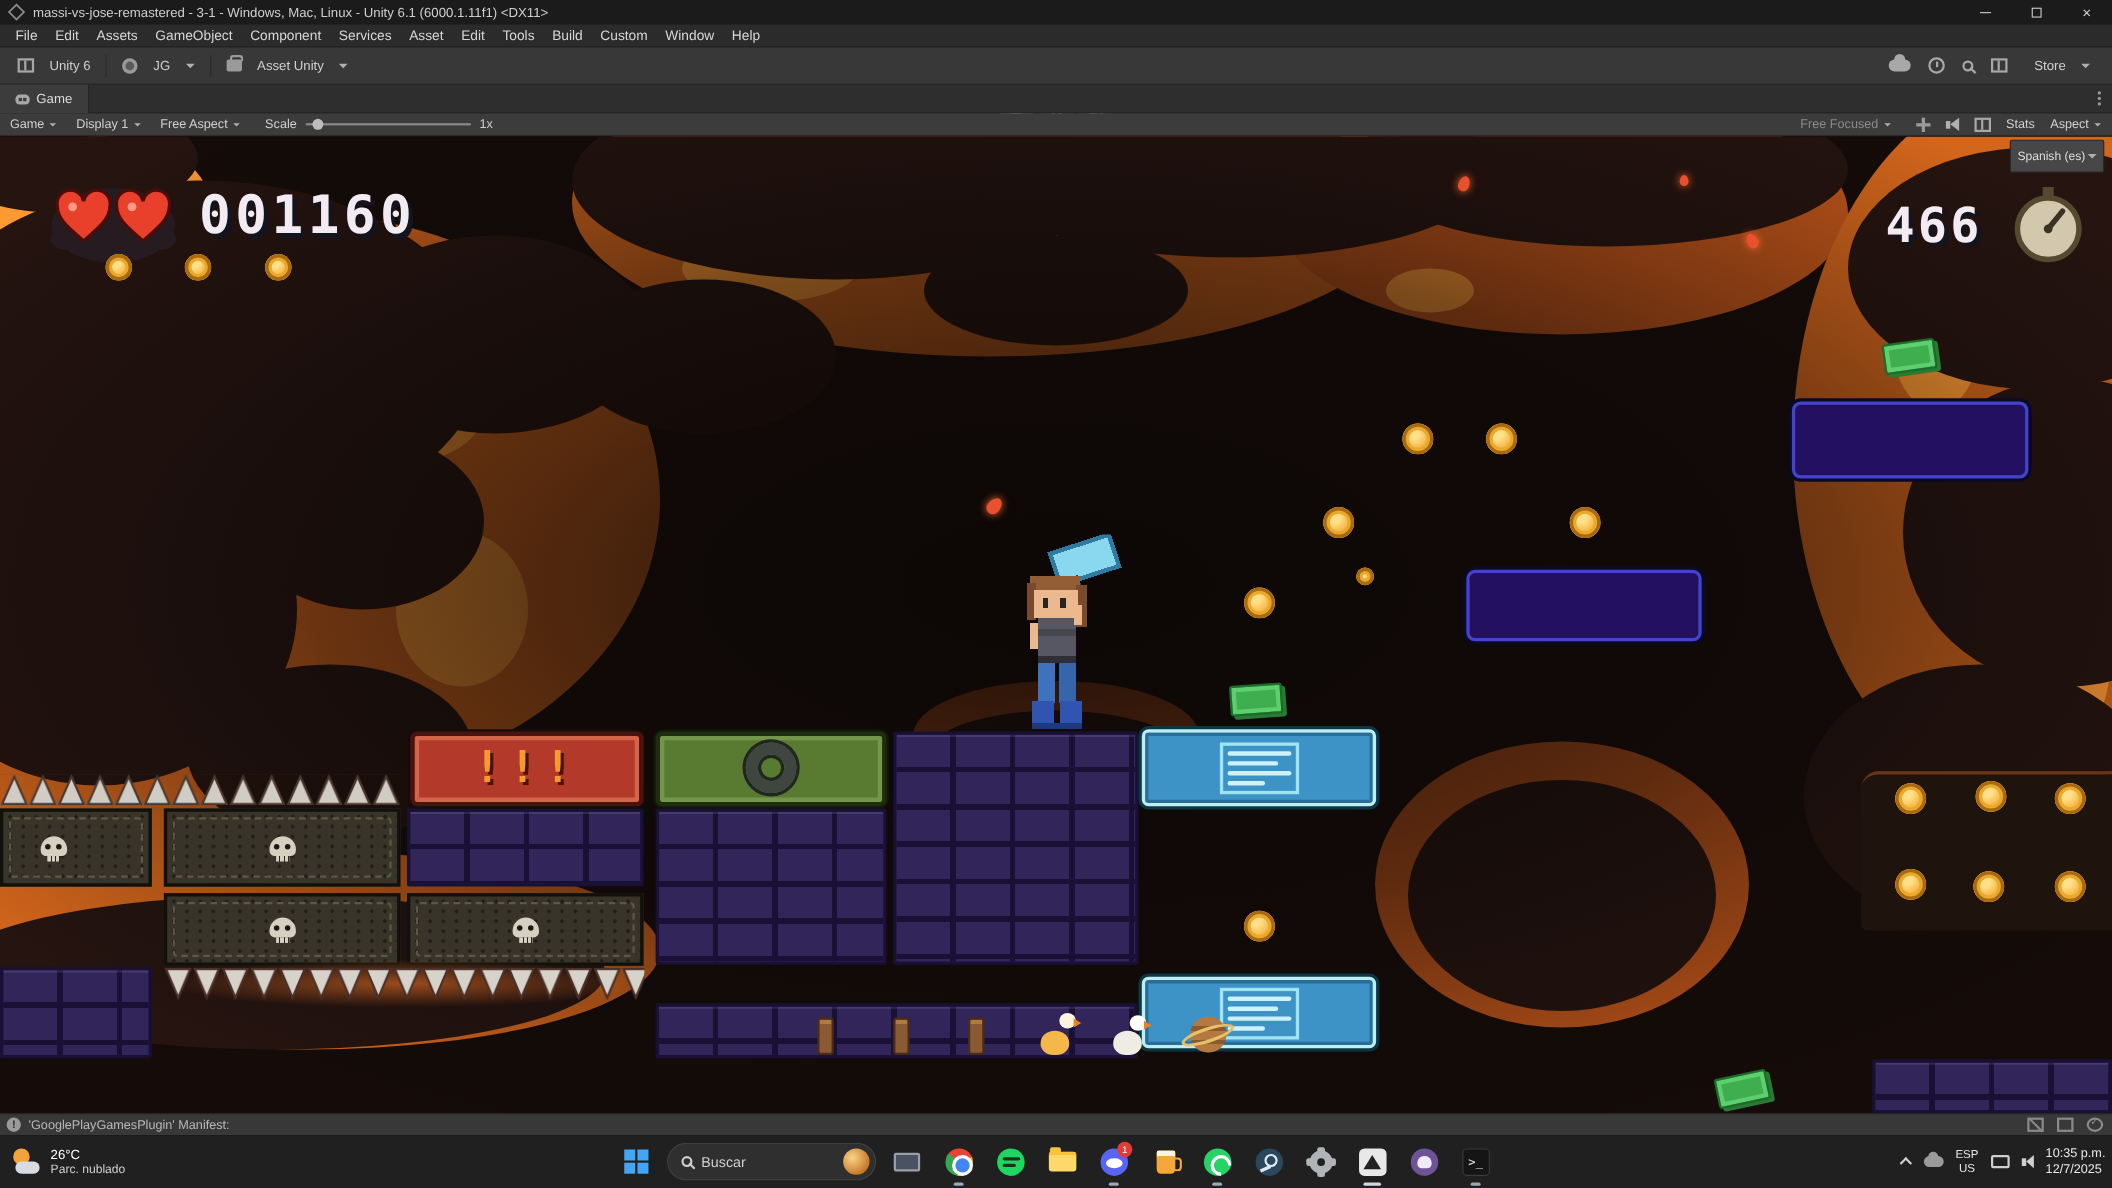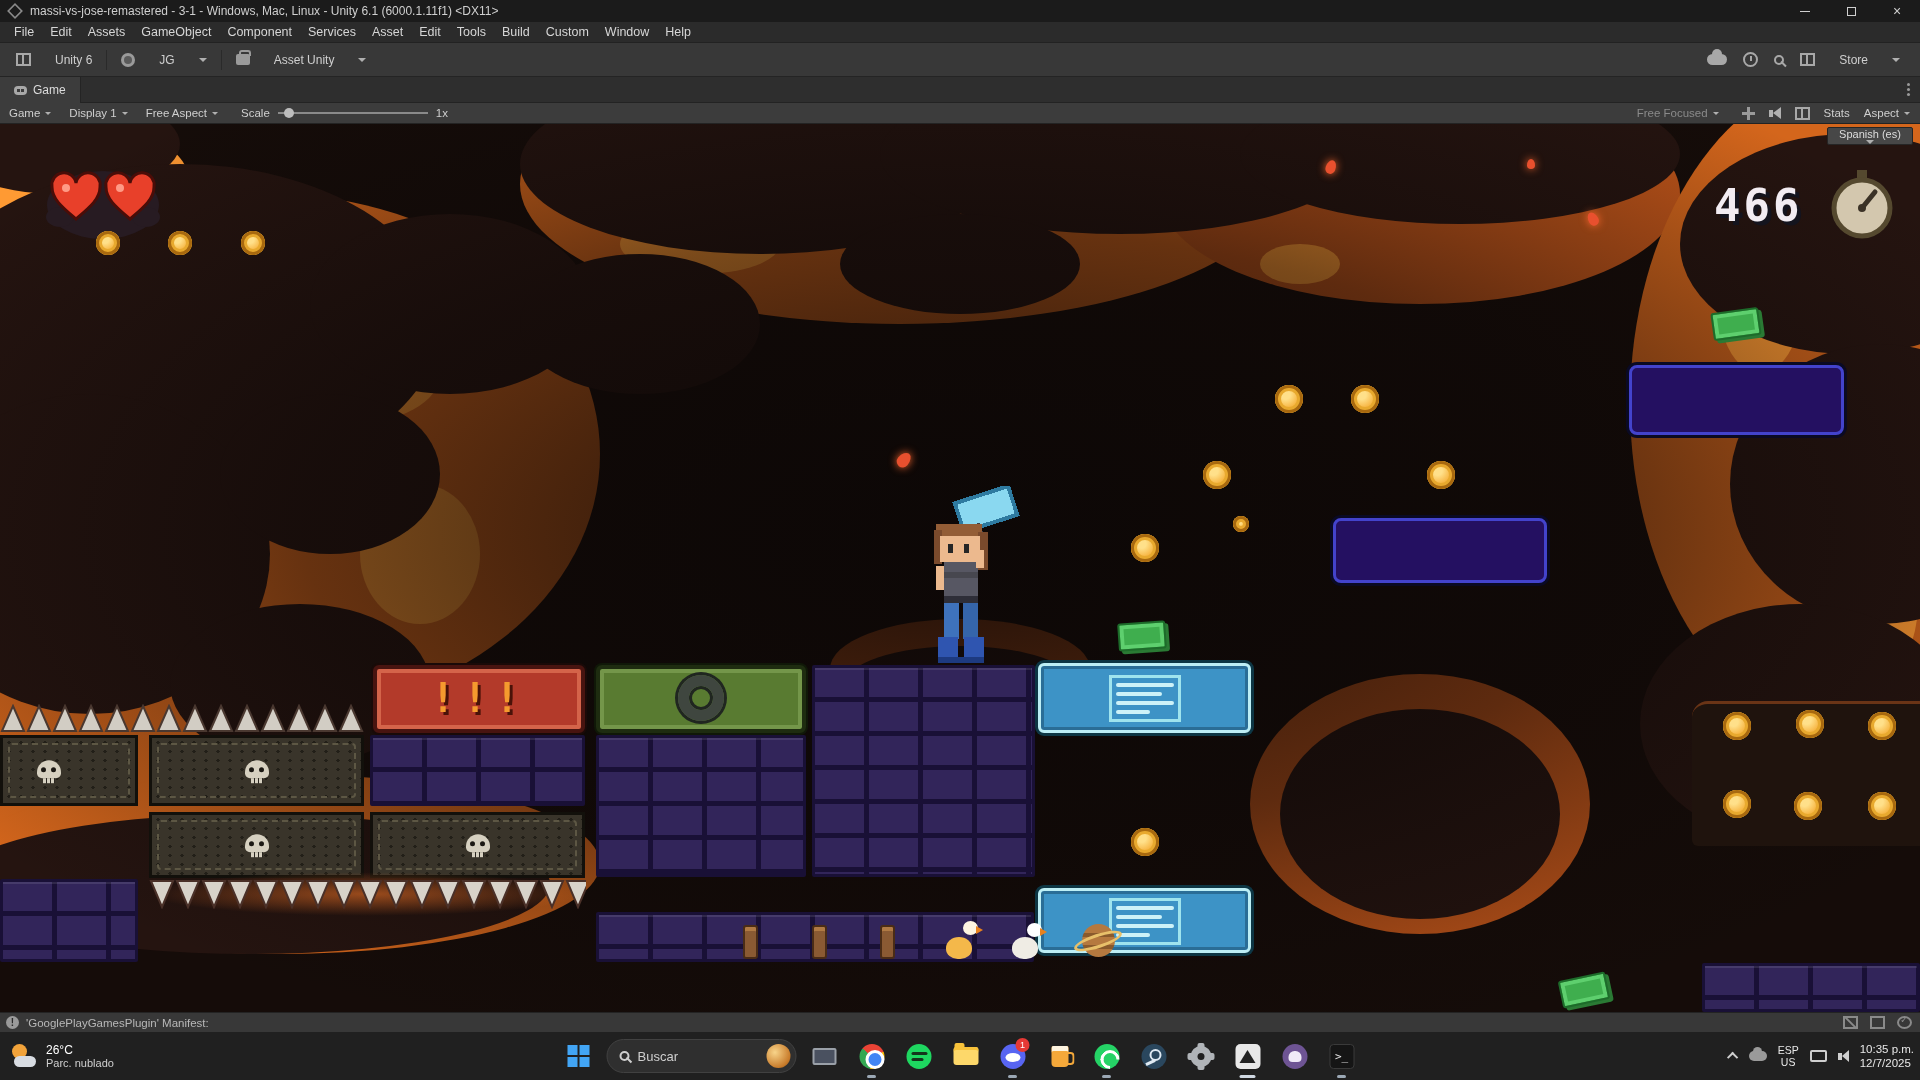--- a/index.html
+++ b/index.html
@@ -14,21 +14,21 @@
   .win-btn { width:46px; height:22px; display:flex; align-items:center; justify-content:center; color:#cfcfcf; }
   .glyph-min { width:10px; height:1px; background:#cfcfcf; }
   .glyph-max { width:9px; height:9px; border:1px solid #cfcfcf; }
   .glyph-close { font-size:14px; line-height:1; }
 
   .menubar { position:absolute; top:22px; left:0; right:0; height:21px; background:#2b2b2b; display:flex; align-items:center; padding-left:6px; font-size:12.5px; color:#d6d6d6; border-bottom:1px solid #222; }
   .menu-item { padding:0 8px; }
 
   .toolbar { position:absolute; top:43px; left:0; right:0; height:34px; background:#383838; border-bottom:1px solid #242424; display:flex; align-items:center; color:#cfcfcf; font-size:12px; }
   .tb-left { display:flex; align-items:center; gap:6px; margin-left:8px; }
-  .tb-item { display:flex; align-items:center; gap:24px; padding:4px 8px; }
+  .tb-item { display:flex; align-items:center; gap:14px; padding:4px 8px; }
   .sep { width:1px; height:20px; background:#2a2a2a; }
   .caret { width:0; height:0; border-left:4px solid transparent; border-right:4px solid transparent; border-top:4px solid #b0b0b0; }
   .avatar-ic { width:14px; height:14px; border-radius:50%; background:#9a9a9a; position:relative; }
   .avatar-ic::after { content:""; position:absolute; left:3px; top:3px; width:8px; height:8px; border-radius:50%; background:#5a5a5a; }
   .bag-ic { width:14px; height:11px; background:#9a9a9a; border-radius:2px; position:relative; }
   .bag-ic::before { content:""; position:absolute; top:-4px; left:3px; width:8px; height:4px; border:2px solid #9a9a9a; border-bottom:none; border-radius:3px 3px 0 0; }
   .play-controls { position:absolute; left:50%; top:48px; transform:translateX(-50%); display:flex; gap:4px; }
   .pc-btn { width:32px; height:24px; background:#454545; border:1px solid #2a2a2a; border-radius:3px; display:flex; align-items:center; justify-content:center; }
   .pc-btn.active { background:#7e93a8; }
   .ic-stop { width:10px; height:10px; background:#f0f0f0; }
@@ -422,31 +422,32 @@
 
   <svg class="abs" style="left:44px;top:31px;" width="118" height="86">
     <ellipse cx="59" cy="50" rx="56" ry="34" fill="#271b22"></ellipse>
     <ellipse cx="16" cy="62" rx="14" ry="10" fill="#271b22"></ellipse>
     <ellipse cx="102" cy="62" rx="14" ry="10" fill="#271b22"></ellipse>
     <path d="M32 64 C18 52 8 44 8 32 A12 12 0 0 1 32 28 A12 12 0 0 1 56 32 C56 44 46 52 32 64 Z" fill="#e8402a" stroke="#4a0d08" stroke-width="3"></path>
     <path d="M86 64 C72 52 62 44 62 32 A12 12 0 0 1 86 28 A12 12 0 0 1 110 32 C110 44 100 52 86 64 Z" fill="#e8402a" stroke="#4a0d08" stroke-width="3"></path>
     <circle cx="22" cy="33" r="4" fill="#ff9a86"></circle>
     <circle cx="76" cy="33" r="4" fill="#ff9a86"></circle>
   </svg>
+  <div class="abs pixelfont" style="left:181px;top:44px;font-size:48px;letter-spacing:4px;">001160</div>
   <div class="coin" style="left:96px;top:107px;width:24px;height:24px;"></div>
   <div class="coin" style="left:168px;top:107px;width:24px;height:24px;"></div>
   <div class="coin" style="left:241px;top:107px;width:24px;height:24px;"></div>
   <div class="abs pixelfont" style="left:1714px;top:56px;font-size:44px;letter-spacing:3px;">466</div>
   <svg class="abs" style="left:1826px;top:44px;" width="72" height="74">
     <rect x="31" y="2" width="10" height="9" fill="#55492f"></rect>
     <circle cx="36" cy="40" r="28" fill="#d3c7ae" stroke="#55492f" stroke-width="5"></circle>
     <line x1="36" y1="40" x2="49" y2="24" stroke="#3b3226" stroke-width="5" stroke-linecap="round"></line>
     <circle cx="36" cy="40" r="4" fill="#3b3226"></circle>
   </svg>
-  <div class="lang-pill" style="left:1827px;top:3px;width:86px;height:18px;flex-direction:column;">
+  <div class="lang-pill" style="left:1827px;top:3px;width:86px;height:30px;">
     <span>Spanish (es)</span>
       <div class="caret"></div>
   </div>
 
   <svg class="abs" style="left:906px;top:362px;" width="130" height="180" shape-rendering="crispEdges">
     <g transform="rotate(-18 80 23)">
       <rect x="52" y="8" width="56" height="30" fill="#8ad8f0" stroke="#2e7aa0" stroke-width="4"></rect>
       <rect x="60" y="34" width="10" height="28" fill="#3a3f4a"></rect>
     </g>
     <rect x="30" y="38" width="46" height="12" fill="#935d36"></rect>

